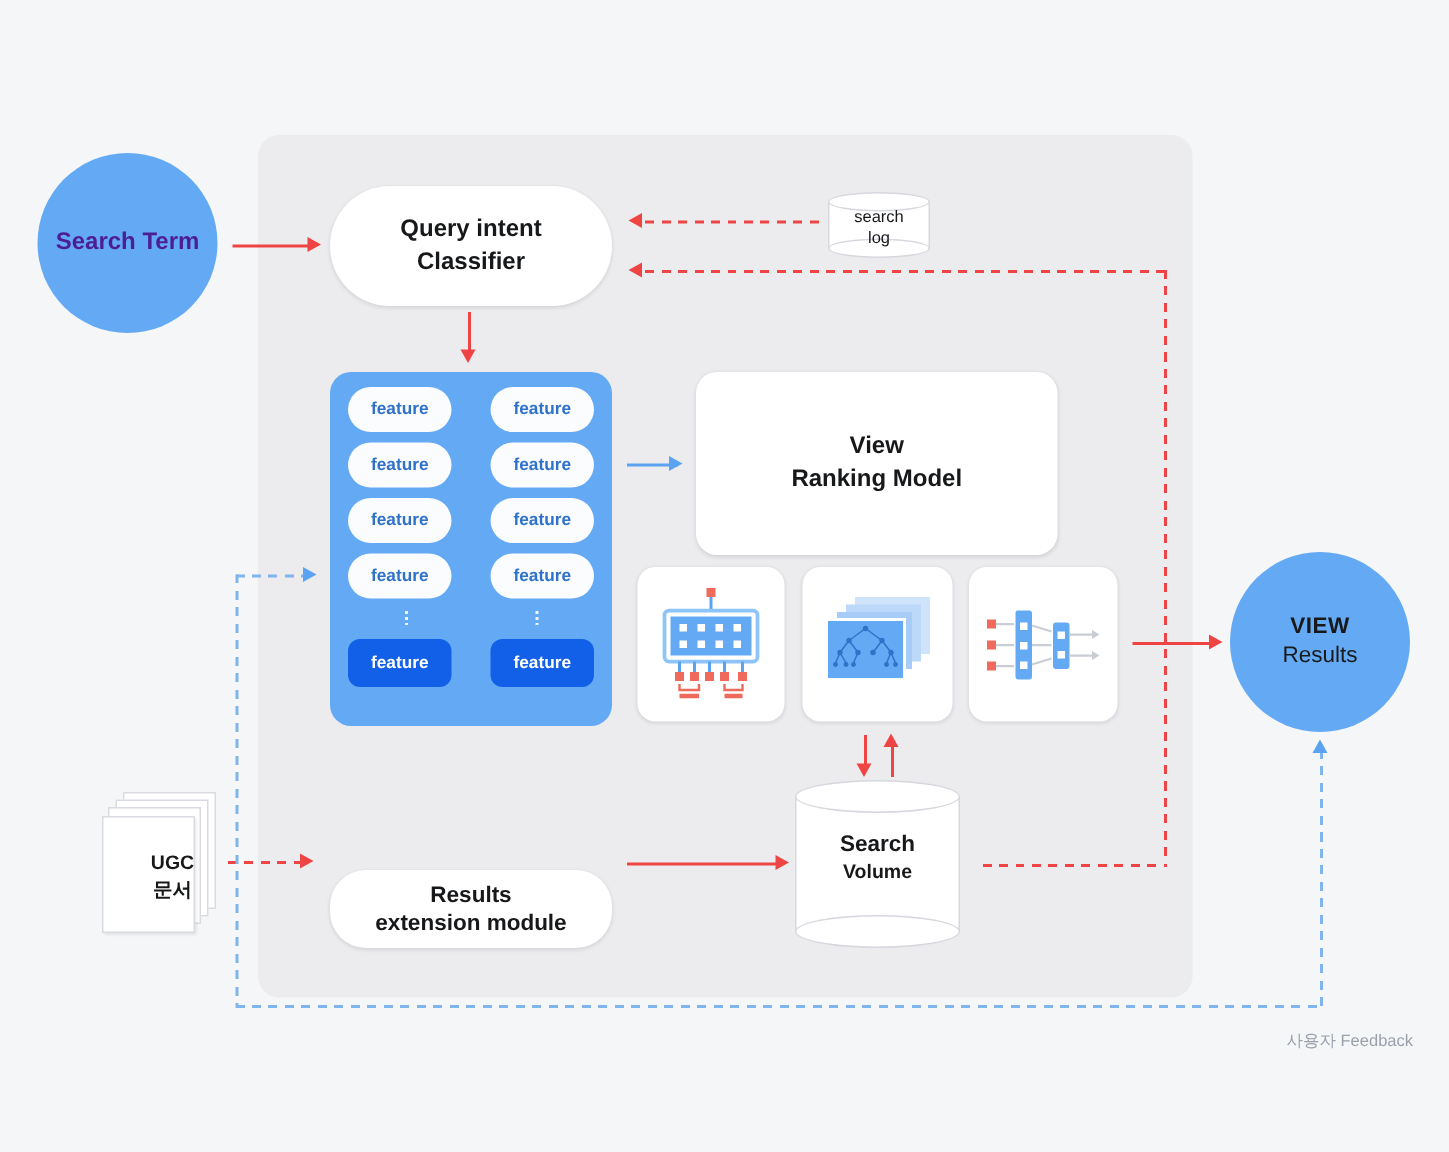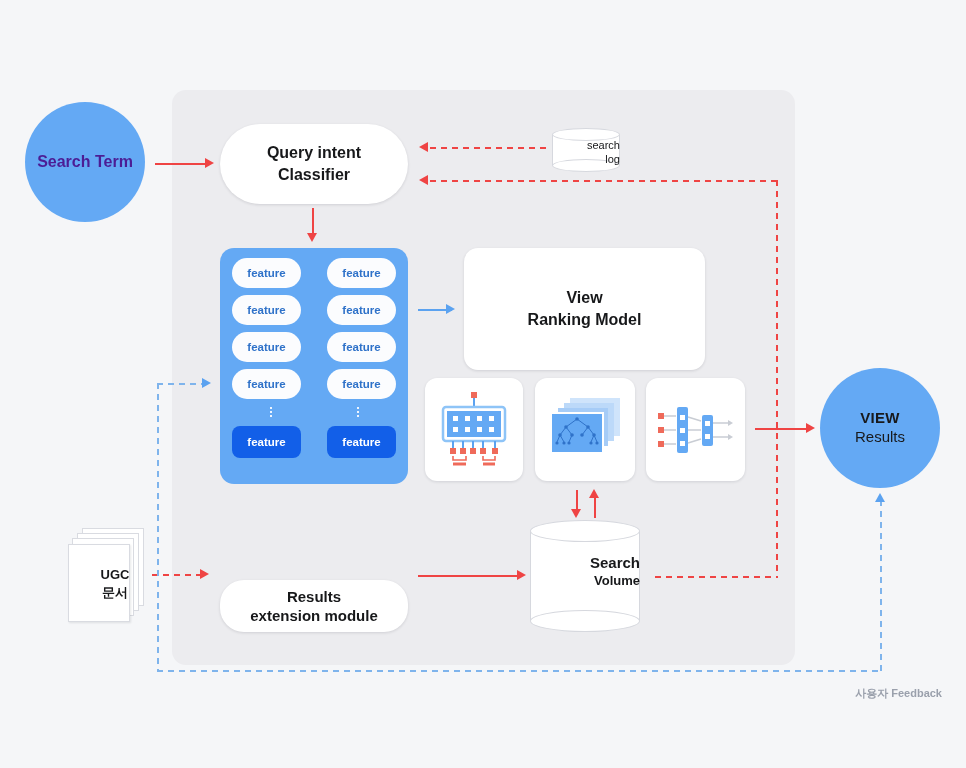--- a/index.html
+++ b/index.html
@@ -170,21 +170,21 @@
   }
   .cyl .cap {
     position: absolute; left: 0; right: 0;
     background: #fff;
     border: 1px solid #d6d8de;
     border-radius: 50%;
     box-sizing: border-box;
   }
   .cyl .lbl {
     position: absolute; left: 0; right: 0;
-    text-align: right;
+    text-align: center;
     line-height: 1.3;
   }
   #search-log-store { left: 552px; top: 128px; width: 68px; height: 44px; }
   #search-log-store .body { top: 7px; height: 30px; }
   #search-log-store .cap  { bottom: 0; height: 13px; }
   #search-log-store .top  { height: 13px; }
   #search-log-store .lbl  { top: 10px; font-size: 11px; }
 
   #search-volume-store { left: 530px; top: 520px; width: 110px; height: 112px; }
   #search-volume-store .body { top: 11px; height: 90px; }
@@ -239,21 +239,20 @@
   }
   .dash-v.b {
     background: repeating-linear-gradient(to bottom,#7fb4ec 0 6px, transparent 6px 11px);
   }
 
   #feedback-label {
     left: 742px; top: 686px; width: 200px;
     text-align: right;
     font-size: 11px;
     color: #9aa0ac;
-    font-weight: bold;
   }
 </style>
 </head>
 <body>
 
 <div id="stage" class="abs">
 
   <div id="main-panel" class="abs"></div>
 
   <div class="line-h abs" style="left:155px; top:163px; width:55px;"></div>

